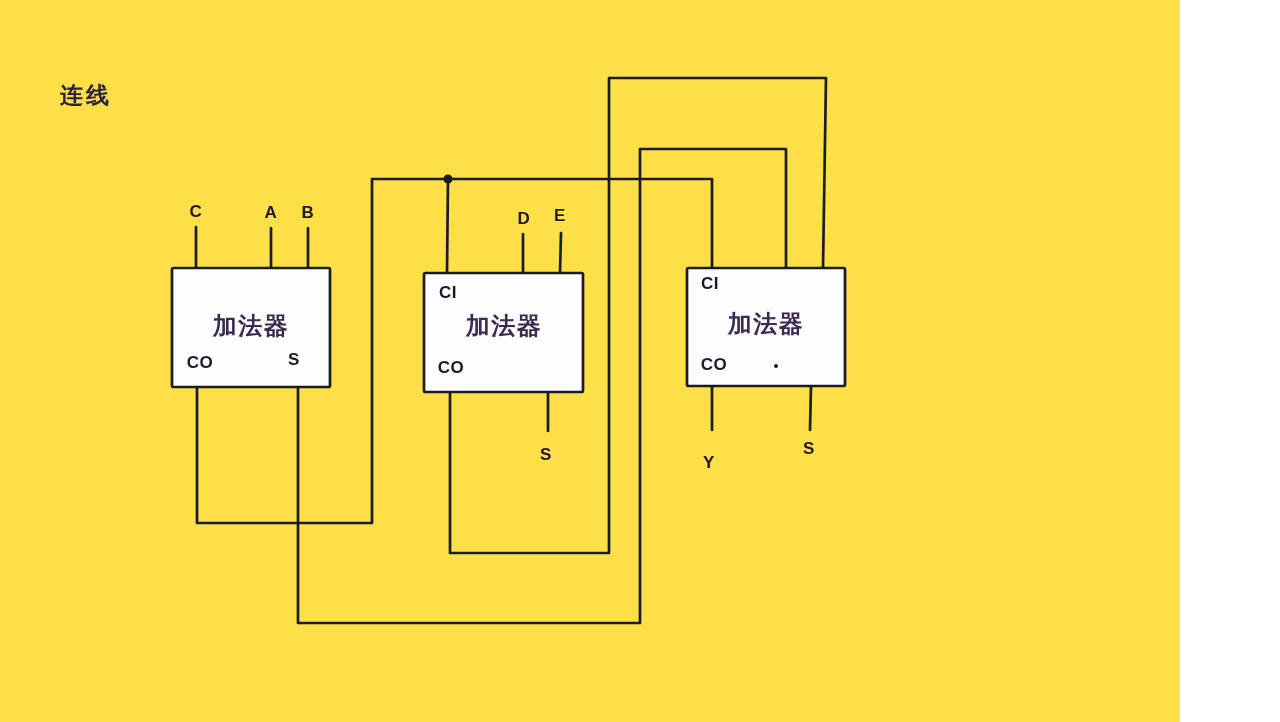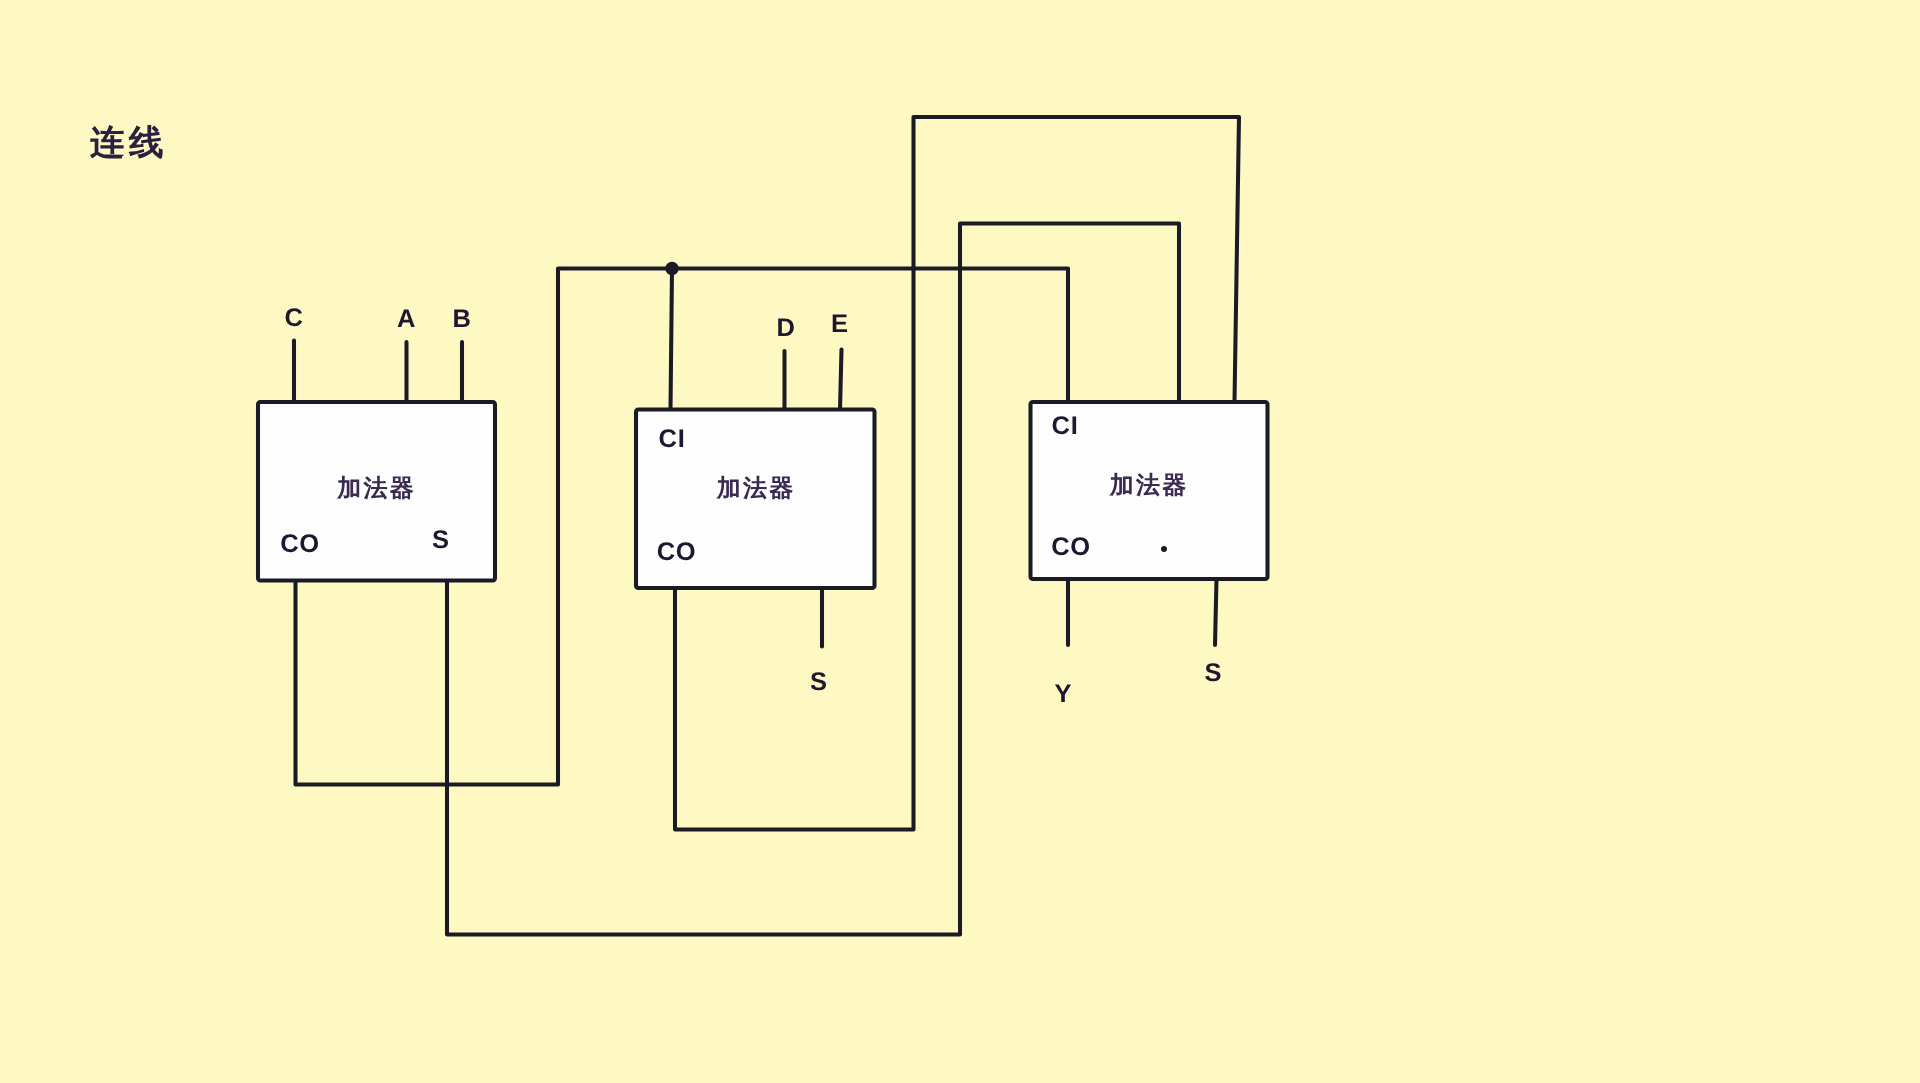--- a/index.html
+++ b/index.html
@@ -4,23 +4,23 @@
 <style>
   html, body {
     margin: 0;
     padding: 0;
   }
   body {
     font-family: "Liberation Sans", sans-serif;
   }
   #canvas {
     position: relative;
-    width: 1280px;
+    width: 1180px;
     height: 722px;
-    background: #fef9c3;
+    background: #fde047;
     overflow: hidden;
   }
   #wires-svg {
     position: absolute;
     left: 0;
     top: 0;
   }
   .lbl {
     position: absolute;
     transform: translate(-50%, -50%);
@@ -32,21 +32,21 @@
   .title {
     font-size: 23px;
     letter-spacing: 3px;
     color: #2a2040;
   }
   .port {
     font-size: 17px;
     letter-spacing: 0.5px;
   }
   .adder-name {
-    font-size: 16px;
+    font-size: 24px;
     letter-spacing: 1.5px;
     color: #3a2950;
   }
 </style>
 </head>
 <body>
 
 <div id="canvas">
 
   <svg id="wires-svg" width="1280" height="722" viewBox="0 0 1280 722">

